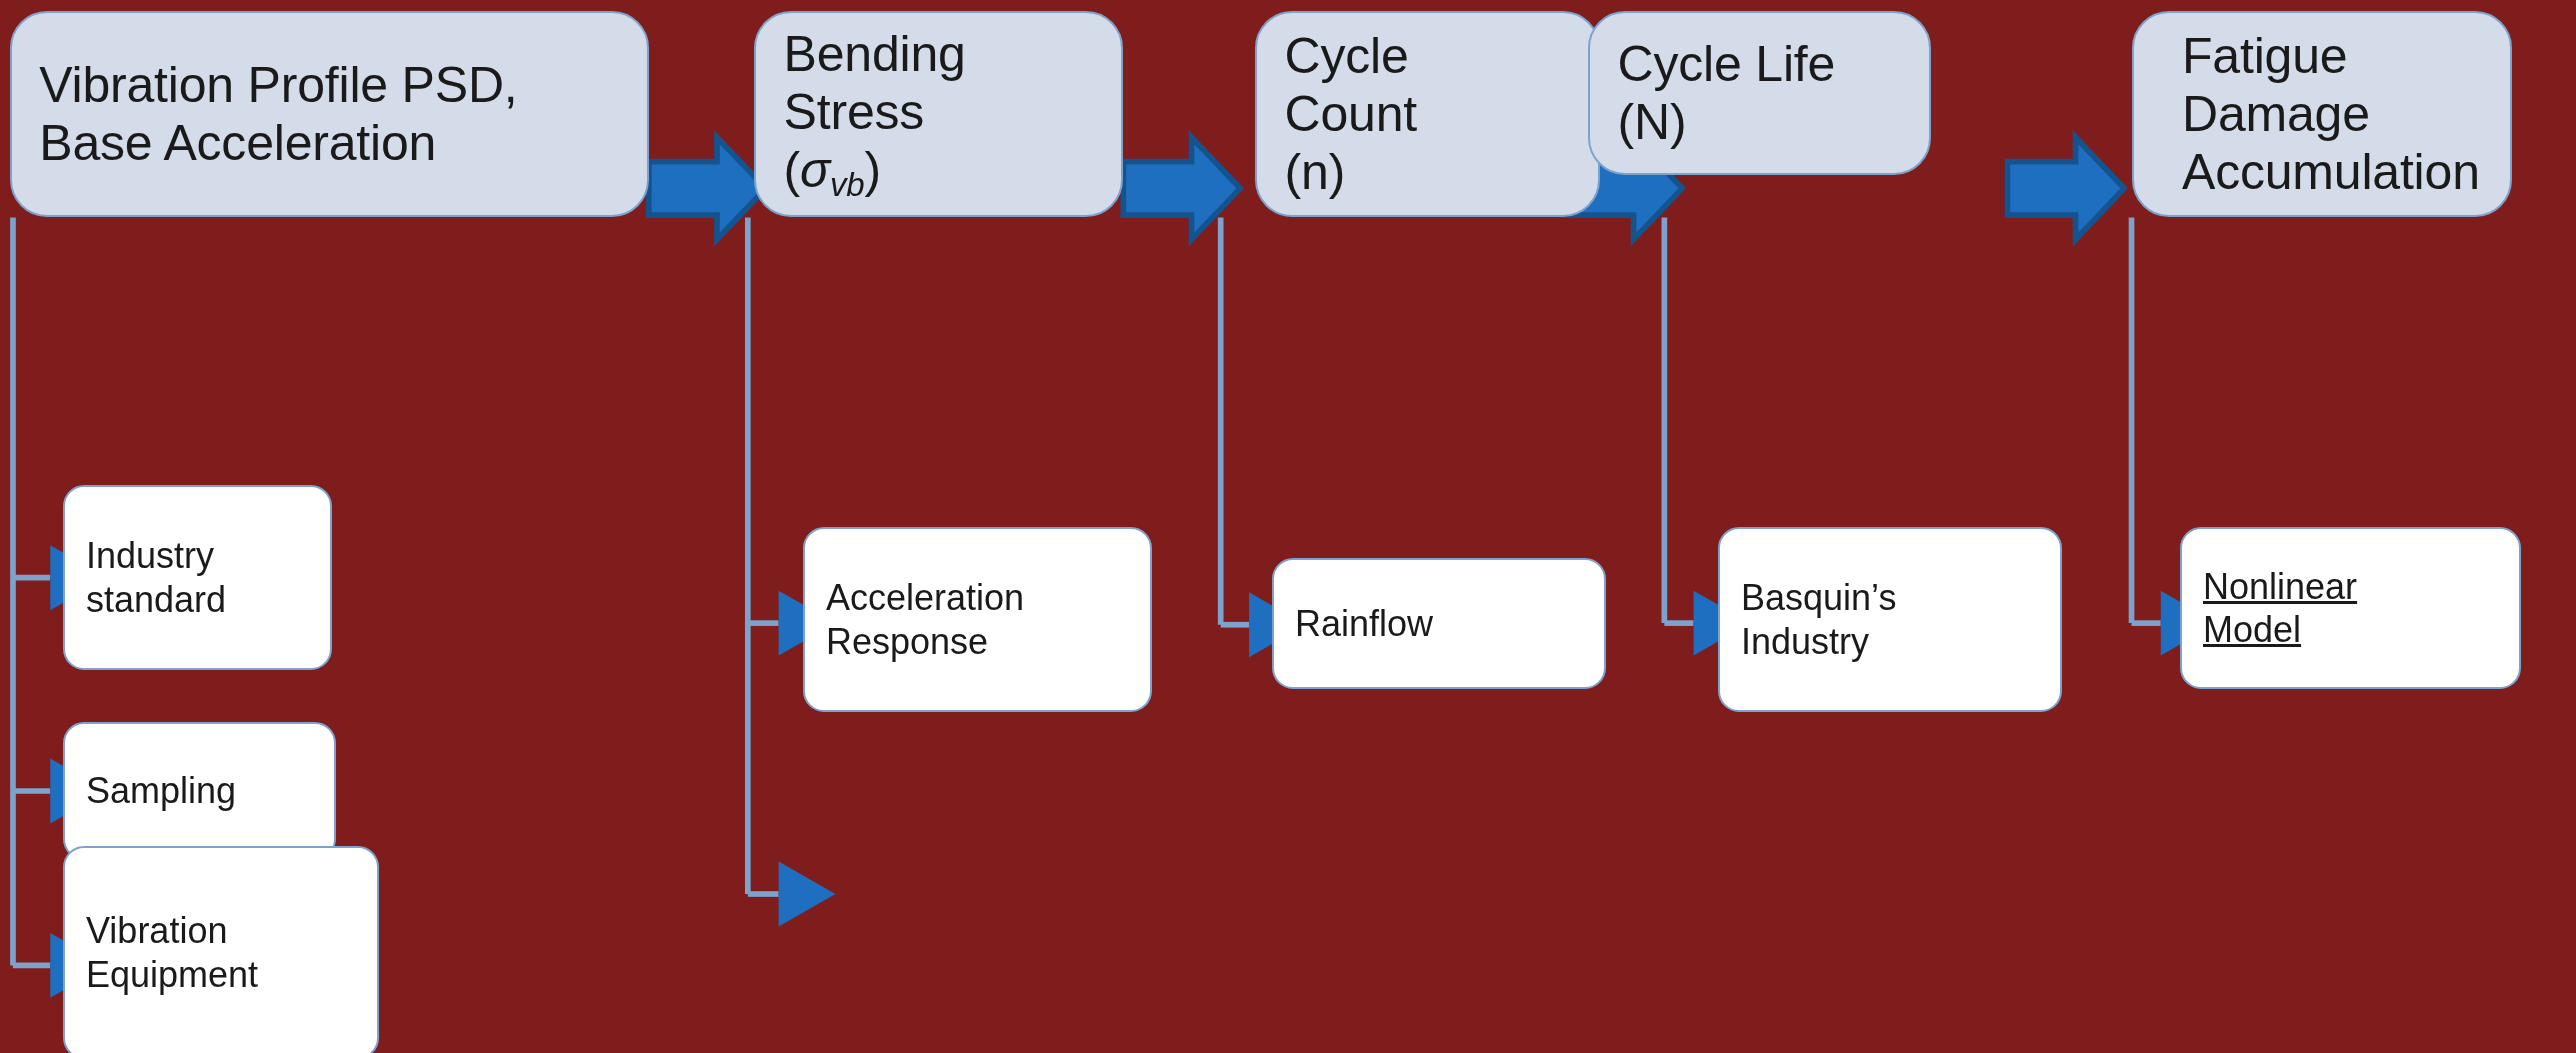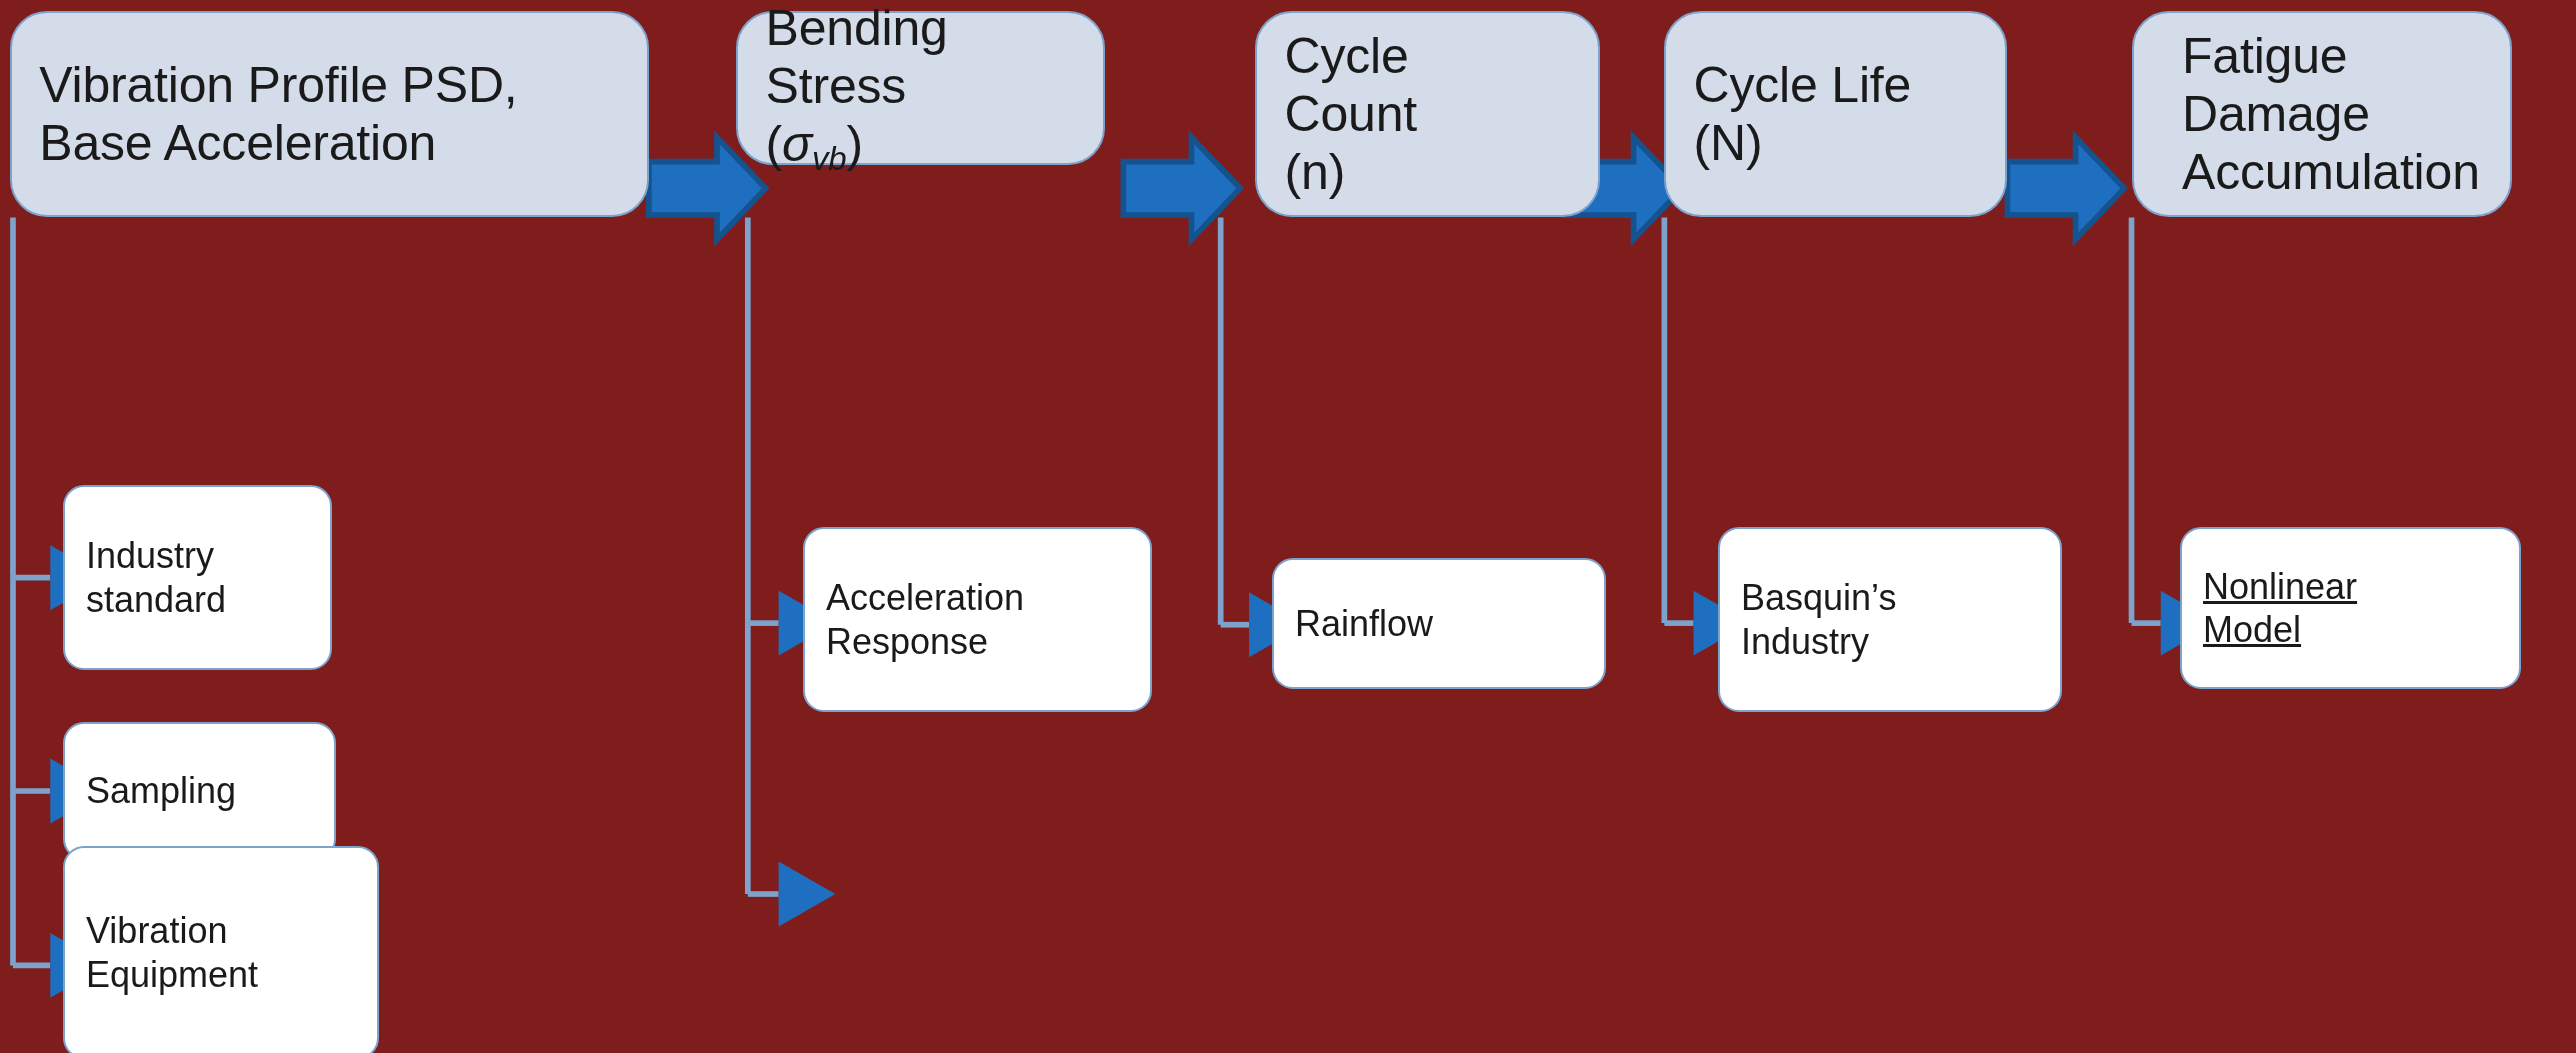--- a/index.html
+++ b/index.html
@@ -123,31 +123,31 @@
       <path d="M 2628 768 L 2664 768" fill="none" stroke="#7da2cc" stroke-width="7"></path>
       <path d="M 2664 728 L 2664 808 L 2734 768 Z" fill="#1f6fc0"></path>
     </g>
   </svg>
 
   <div class="stage-box" style="left:9.7px; top:11.4px; width:639px; height:206px;">
     <span class="label">Vibration Profile PSD,
 Base Acceleration</span>
   </div>
 
-  <div class="stage-box" style="left:736px; top:11.4px; width:369px; height:154px;">
+  <div class="stage-box" style="left:754px; top:11.4px; width:369px; height:206px;">
     <span class="label"><span>Bending</span><br><span>Stress</span><br><span><span>(</span><span class="var">σ</span><span class="sub">vb</span><span>)</span></span></span>
   </div>
 
   <div class="stage-box" style="left:1255px; top:11.4px; width:345px; height:206px;">
     <span class="label">Cycle
 Count
 (n)</span>
   </div>
 
-  <div class="stage-box" style="left:1664px; top:11.4px; width:343px; height:206px;">
+  <div class="stage-box" style="left:1588px; top:11.4px; width:343px; height:164px;">
     <span class="label">Cycle Life
 (N)</span>
   </div>
 
   <div class="stage-box" style="left:2132px; top:11.4px; width:380px; height:206px;padding-left:48px;">
     <span class="label">Fatigue
 Damage
 Accumulation</span>
   </div>
 

